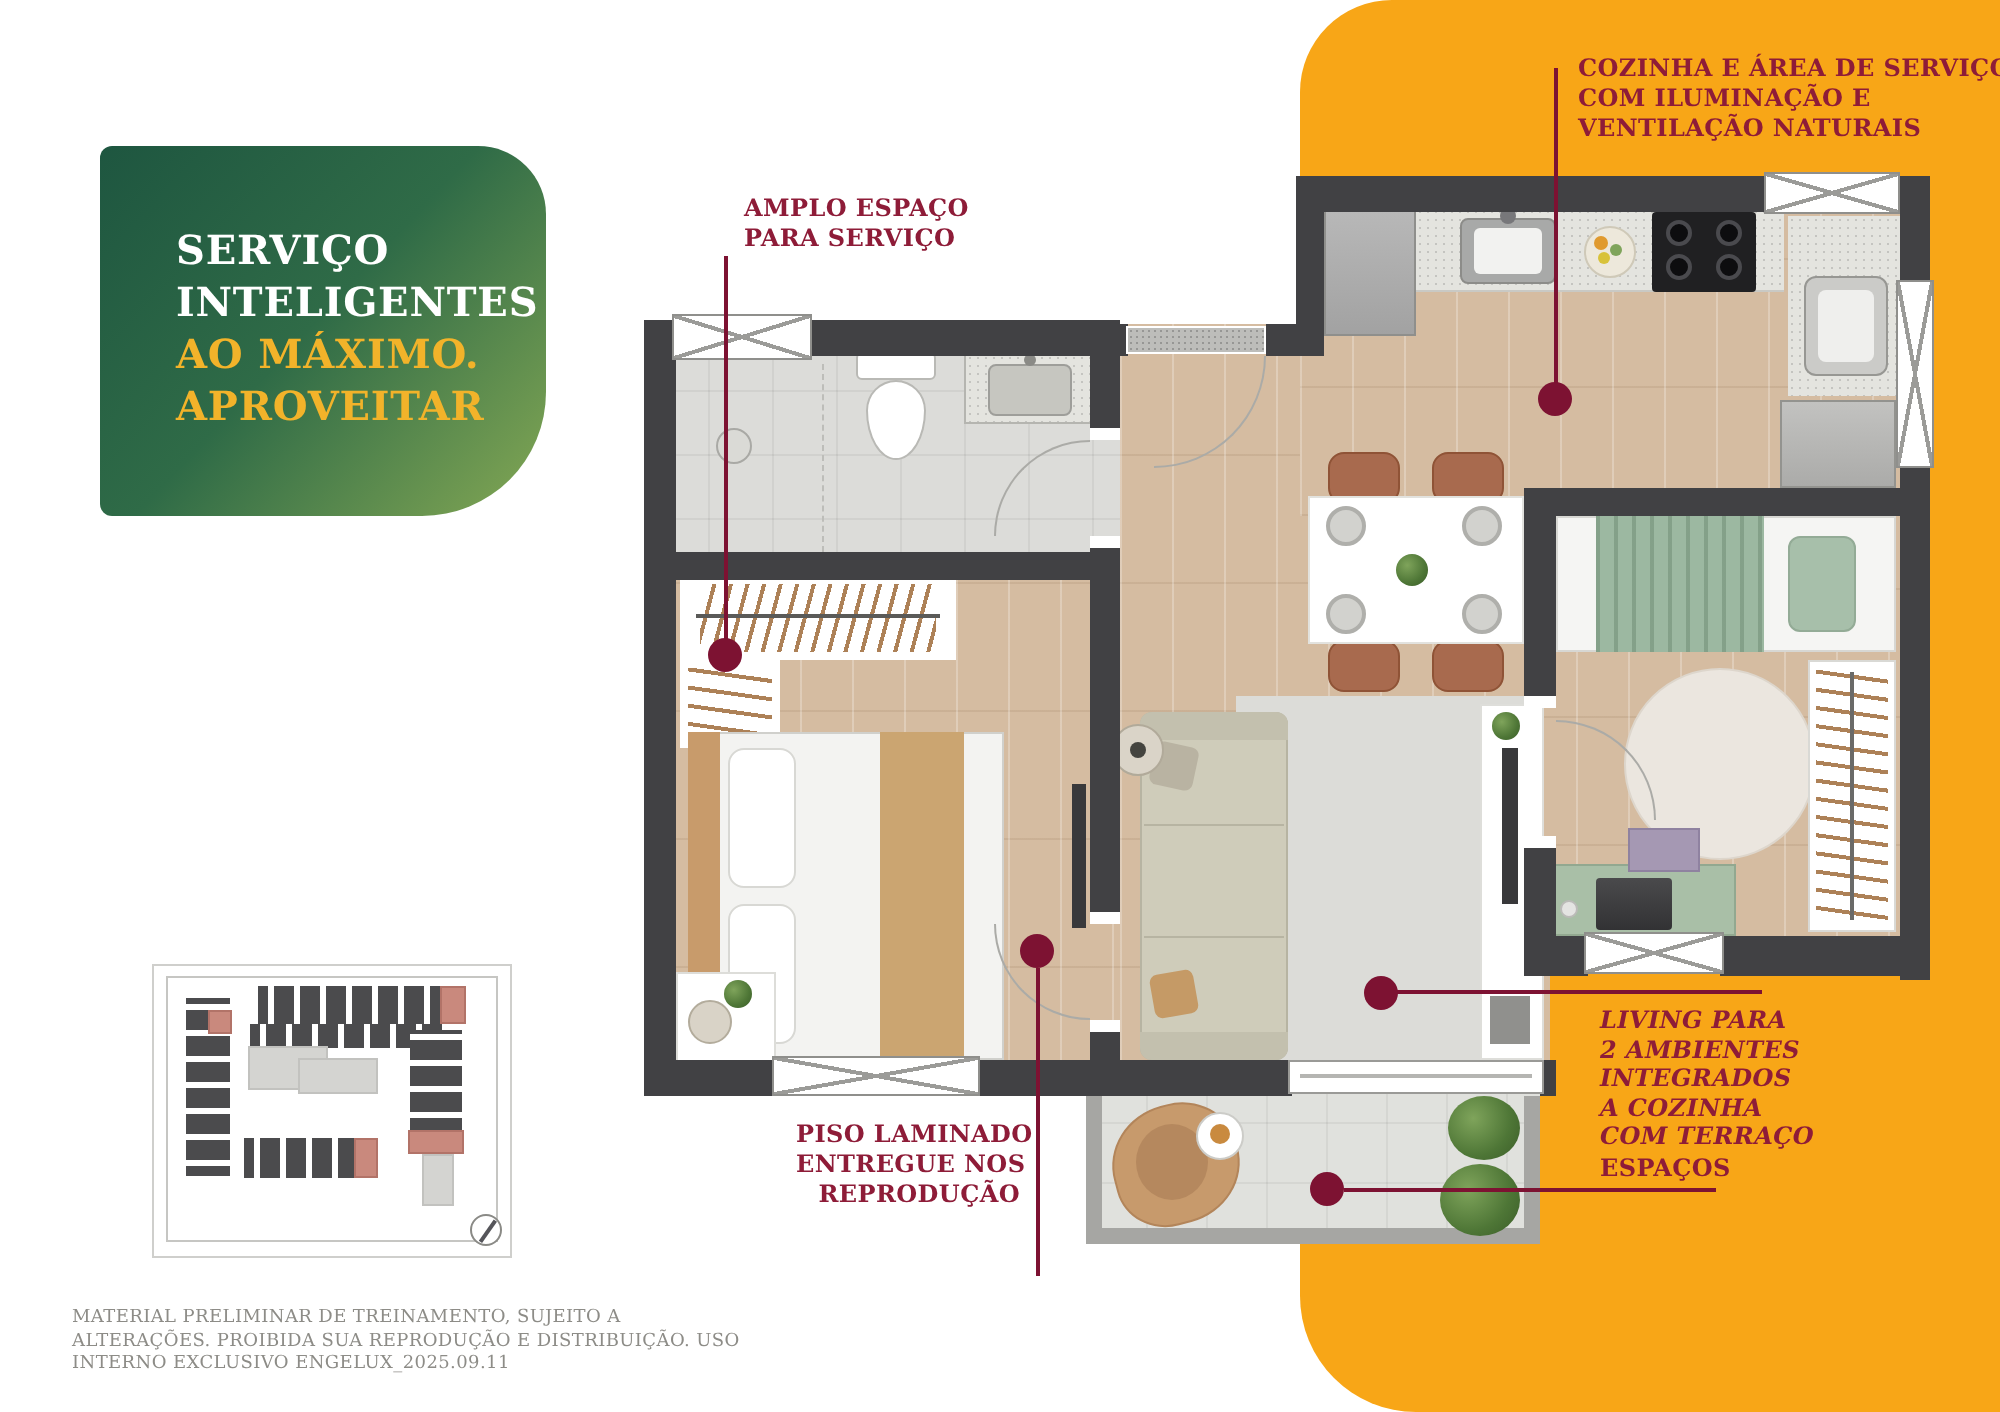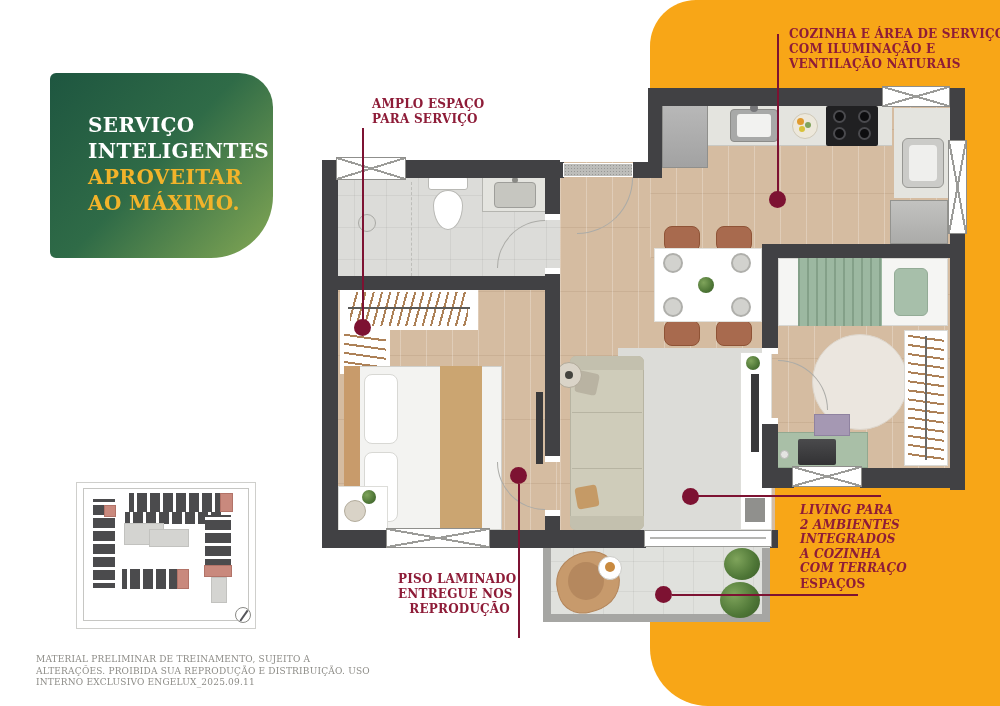--- a/index.html
+++ b/index.html
@@ -59,22 +59,22 @@
 <body>
 
 <div id="stage">
 
   <div class="abs orange" style="left:650px;top:0;width:350px;height:706px;"></div>
 
   <div class="abs greenbox" style="left:50px;top:73px;width:223px;height:185px;">
     <div class="abs" style="left:38px;top:39px;">
       <div class="hl">SERVIÇO</div>
       <div class="hl">INTELIGENTES</div>
+      <div class="hl gold">AO MÁXIMO.</div>
       <div class="hl gold">APROVEITAR</div>
-      <div class="hl gold">AO MÁXIMO.</div>
     </div>
   </div>
 
 
   <div class="abs siteplan" style="left:76px;top:482px;width:180px;height:147px;">
     <div class="abs" style="left:6px;top:5px;width:166px;height:133px;border:1px solid #c6c6c3;"></div>
 
     <div class="abs bldg" style="left:52px;top:10px;width:104px;height:19px;"></div>
     <div class="abs bldg" style="left:48px;top:29px;width:96px;height:12px;"></div>
     <div class="abs bldgv" style="left:16px;top:16px;width:22px;height:89px;"></div>
@@ -260,19 +260,19 @@
     <div>A COZINHA</div>
     <div>COM TERRAÇO</div>
   </div>
 
   <div class="abs callout" style="left:800px;top:577px;">ESPAÇOS</div>
   <div class="abs cline" style="left:672px;top:594px;width:186px;height:2px;"></div>
   <div class="abs cdot" style="left:655px;top:586px;"></div>
 
   <div class="abs cline" style="left:518px;top:484px;width:2px;height:154px;"></div>
   <div class="abs cdot" style="left:510px;top:467px;"></div>
-  <div class="abs callout right" style="left:398px;top:572px;width:112px;">
+  <div class="abs callout right" style="left:398px;top:560px;width:112px;">
     <div>PISO LAMINADO</div>
     <div>ENTREGUE NOS</div>
     <div>REPRODUÇÃO</div>
   </div>
 
 </div>
 
 </body></html>

